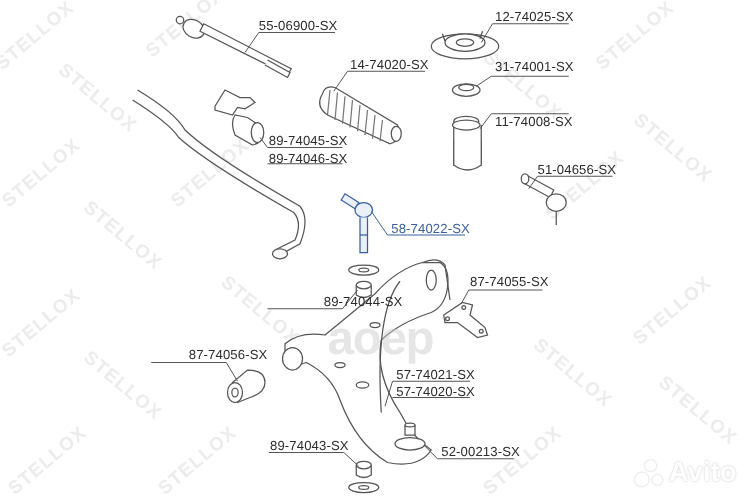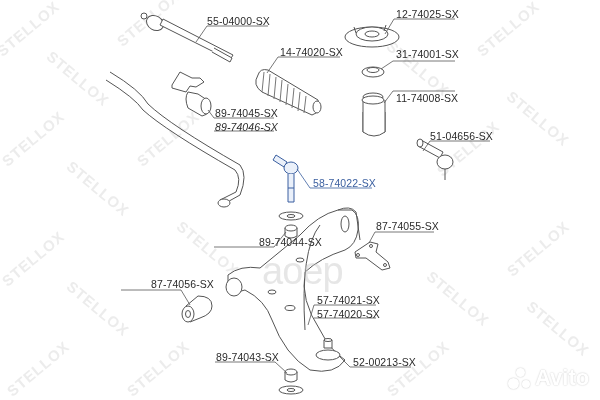--- a/index.html
+++ b/index.html
@@ -5,21 +5,21 @@
   html, body { margin: 0; padding: 0; }
   body { width: 600px; height: 400px; overflow: hidden; background: #ffffff; font-family: "Liberation Sans", sans-serif; }
   #stage { position: relative; width: 600px; height: 400px; background: #ffffff; overflow: hidden; }
   #stage svg { position: absolute; left: 0; top: 0; }
   .label { position: absolute; font-size: 10.5px; color: #2b2b2b; white-space: nowrap; line-height: 12px; letter-spacing: 0.1px; }
   .label.hl { color: #3a5fa0; }
   .wm { position: absolute; font-family: "Liberation Sans", sans-serif; font-weight: bold; font-size: 15px; color: #ececec; letter-spacing: 1px; white-space: nowrap; pointer-events: none; }
   .avito { position: absolute; left: 535px; top: 365px; font-size: 22px; color: #ffffff; font-weight: bold; text-shadow: 0 0 1px #dcdcdc, 0 0 2px #d0d0d0; }
   .dots { position: absolute; left: 508px; top: 368px; width: 26px; height: 24px; }
   .avito-dot { position: absolute; border-radius: 50%; background: #fff; box-shadow: 0 0 1px #cfcfcf, 0 0 2px #d8d8d8; }
-  .aoep { position: absolute; left: 262px; top: 250px; font-size: 38px; font-weight: normal; color: rgba(200,200,200,0.45); letter-spacing: -1px; }
+  .aoep { position: absolute; left: 262px; top: 250px; font-size: 38px; font-weight: bold; color: rgba(200,200,200,0.45); letter-spacing: -1px; }
 </style>
 </head>
 <body>
 
 <div id="stage">
 
   <div class="wm" style="left:-10px;top:20px;transform:rotate(-40deg);">STELLOX</div>
   <div class="wm" style="left:40px;top:70px;transform:rotate(40deg);">STELLOX</div>
   <div class="wm" style="left:110px;top:10px;transform:rotate(-40deg);">STELLOX</div>
   <div class="wm" style="left:-5px;top:130px;transform:rotate(-40deg);">STELLOX</div>
@@ -158,24 +158,24 @@
       <path d="M286 232 L274 247 L214 247"></path>
       <path d="M369 243 L375 232 L434 232"></path>
       <path d="M190 305 L181 290 L121 290"></path>
       <path d="M308 325 L314 305 L376 305"></path>
       <line x1="314" y1="318" x2="376" y2="318"></line>
       <path d="M287 373 L275 362 L215 362"></path>
       <path d="M339 356 L350 367 L411 367"></path>
     </g>
   </svg>
 
-  <div class="label" style="left:207px;top:15px;">55-04000-SX</div>
+  <div class="label" style="left:207px;top:15px;">55-06900-SX</div>
   <div class="label" style="left:280px;top:46px;">14-74020-SX</div>
   <div class="label" style="left:215px;top:107px;">89-74045-SX</div>
-  <div class="label" style="left:215px;top:121px;font-style:italic;">89-74046-SX</div>
+  <div class="label" style="left:215px;top:121px;">89-74046-SX</div>
   <div class="label" style="left:396px;top:8px;">12-74025-SX</div>
   <div class="label" style="left:396px;top:48px;">31-74001-SX</div>
   <div class="label" style="left:396px;top:80px;margin-top:12px;">11-74008-SX</div>
   <div class="label" style="left:430px;top:130px;">51-04656-SX</div>
   <div class="label hl" style="left:313px;top:177px;">58-74022-SX</div>
   <div class="label" style="left:215px;top:236px;padding-left:44px;">89-74044-SX</div>
   <div class="label" style="left:376px;top:220px;">87-74055-SX</div>
   <div class="label" style="left:123px;top:278px;padding-left:28px;">87-74056-SX</div>
   <div class="label" style="left:317px;top:294px;">57-74021-SX</div>
   <div class="label" style="left:317px;top:308px;">57-74020-SX</div>

